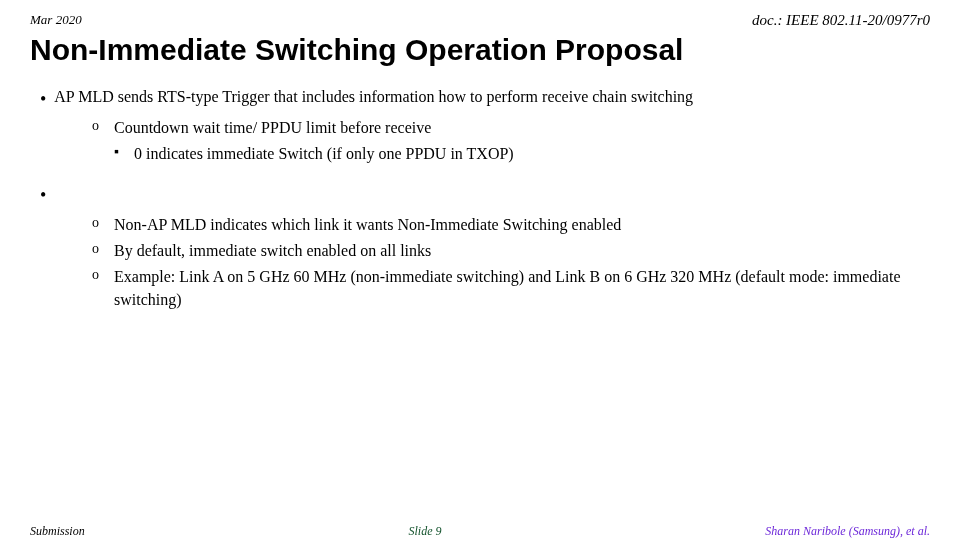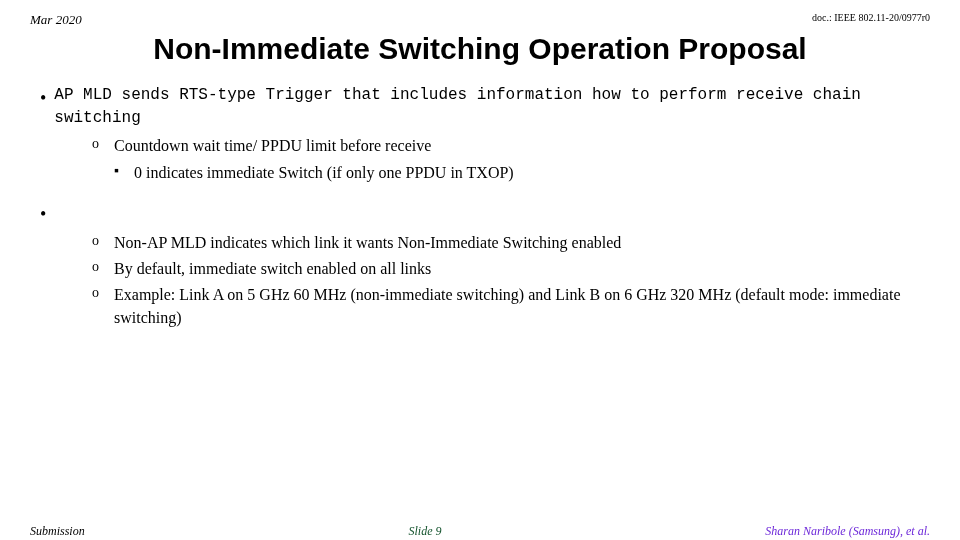--- a/index.html
+++ b/index.html
@@ -33,26 +33,26 @@
       padding: 12px 30px 4px 30px;
     }
 
     .header-date {
       font-size: 13px;
       font-style: italic;
       color: #000;
     }
 
     .header-doc {
-      font-size: 10px;
+      font-size: 15px;
+      font-style: italic;
       color: #000;
     }
 
     .slide-title {
-      text-align: center;
       font-size: 30px;
       font-weight: bold;
       color: #000;
       margin: 0 30px 18px 30px;
       font-family: 'Arial', sans-serif;
     }
 
     .content {
       padding: 0 40px 0 40px;
     }
@@ -72,21 +72,20 @@
 
     .bullet-main .bullet-symbol {
       font-size: 18px;
       margin-right: 8px;
       margin-top: 1px;
       flex-shrink: 0;
     }
 
     .bullet-main .bullet-text {
       flex: 1;
-      font-family: Liberation Mono, monospace;
     }
 
     .sub-list {
       margin-left: 52px;
       margin-top: 4px;
     }
 
     .sub-item {
       display: flex;
       align-items: flex-start;

